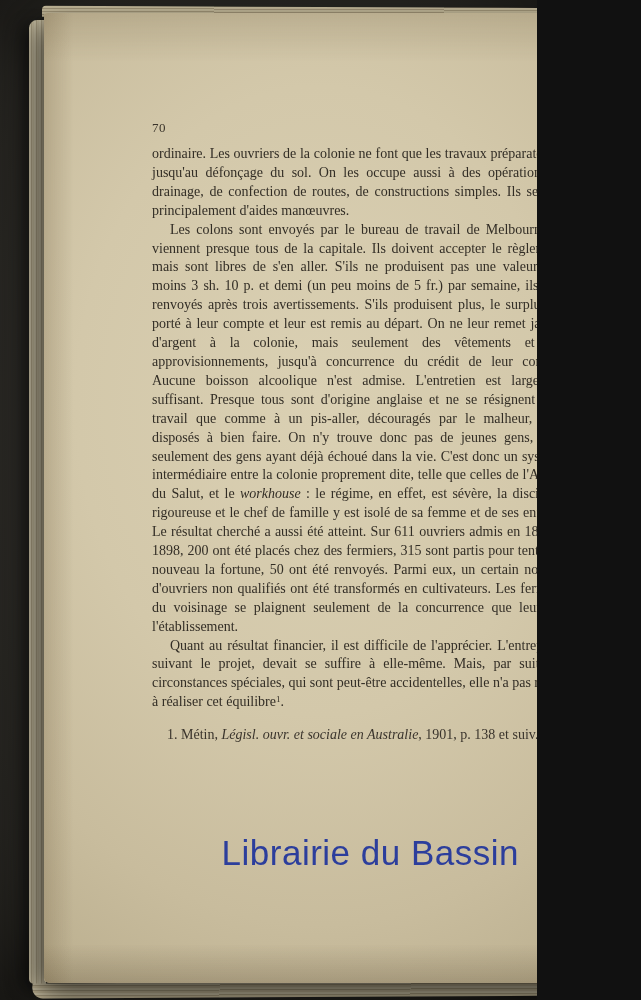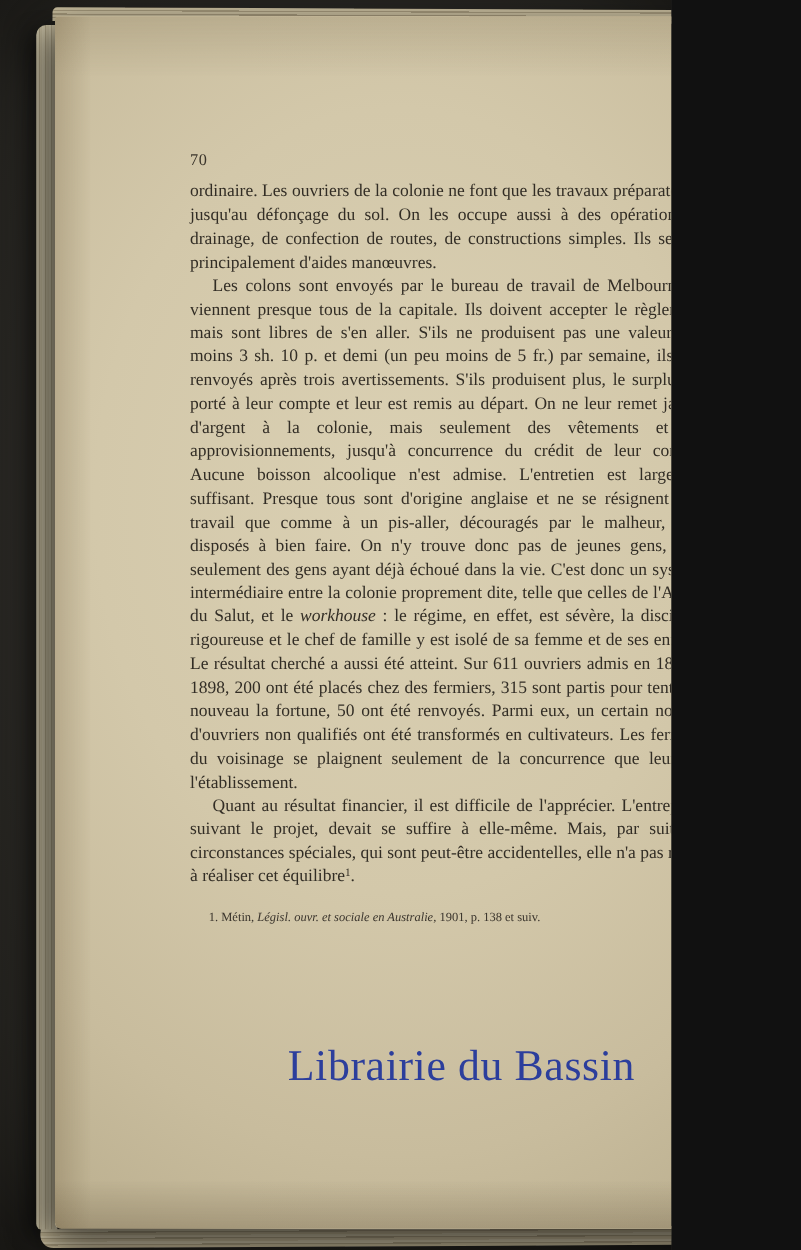--- a/index.html
+++ b/index.html
@@ -45,25 +45,25 @@
     position:relative;padding:106px 62px 0 108px;color:#322d25;
   }
   .running-head{position:relative;height:17px;margin-bottom:9px;color:#3a342b;}
   .pagenum{position:absolute;left:0;top:1px;font-size:13px;letter-spacing:.5px;}
   .running-title{display:block;text-align:center;font-size:11px;letter-spacing:1.7px;word-spacing:2px;}
   .body{font-size:14px;line-height:18.9px;text-align:justify;}
   .para{margin:0;}
   .para.indent{text-indent:18px;}
   .para i{}
   sup.noteref{font-size:9px;line-height:0;vertical-align:4px;}
-  .footnote{margin:15px 0 0 0;font-size:10px;line-height:15px;text-indent:15px;color:#3a342c;text-align:left;}
+  .footnote{margin:15px 0 0 0;font-size:14px;line-height:15px;text-indent:15px;color:#3a342c;text-align:left;}
   .footnote i{font-style:italic;}
   .watermark{
-    position:absolute;right:29px;top:833px;z-index:3;
-    font-family:Liberation Serif, serif;
+    position:absolute;right:18px;top:833px;z-index:3;
+    font-family:Liberation Sans, sans-serif;
     font-size:35px;font-weight:500;letter-spacing:.5px;color:#2c3e9c;
     white-space:nowrap;
   }
 </style>
 </head>
 <body>
 
 <div class="photo">
 
   <div class="edge-top"></div>

